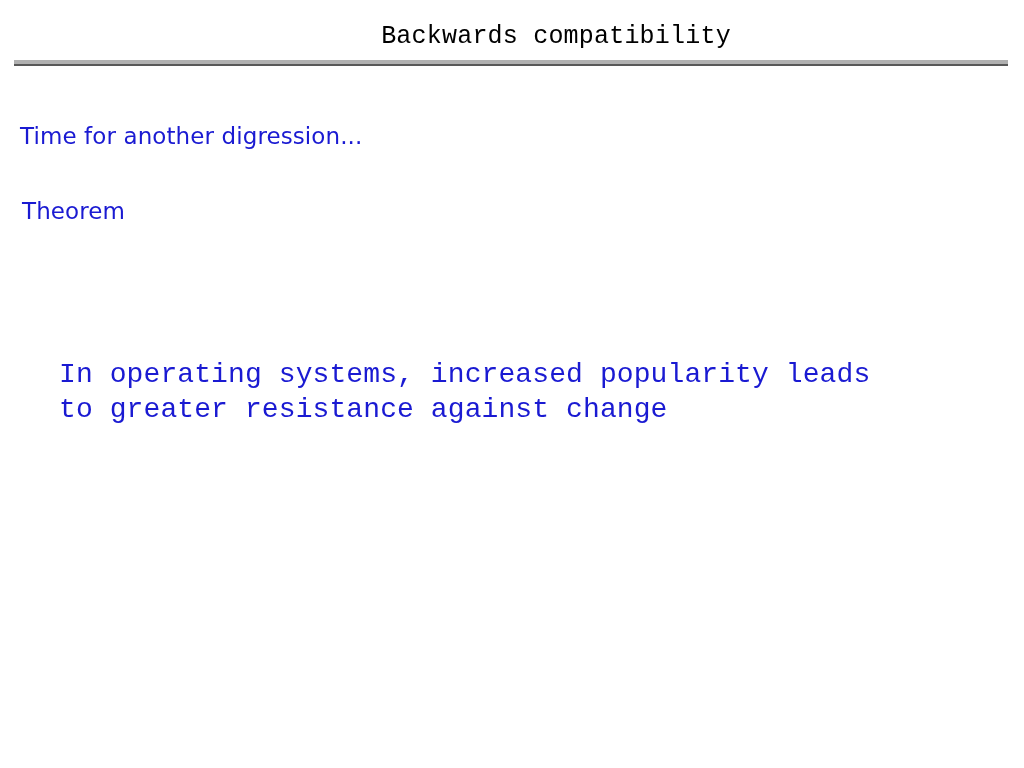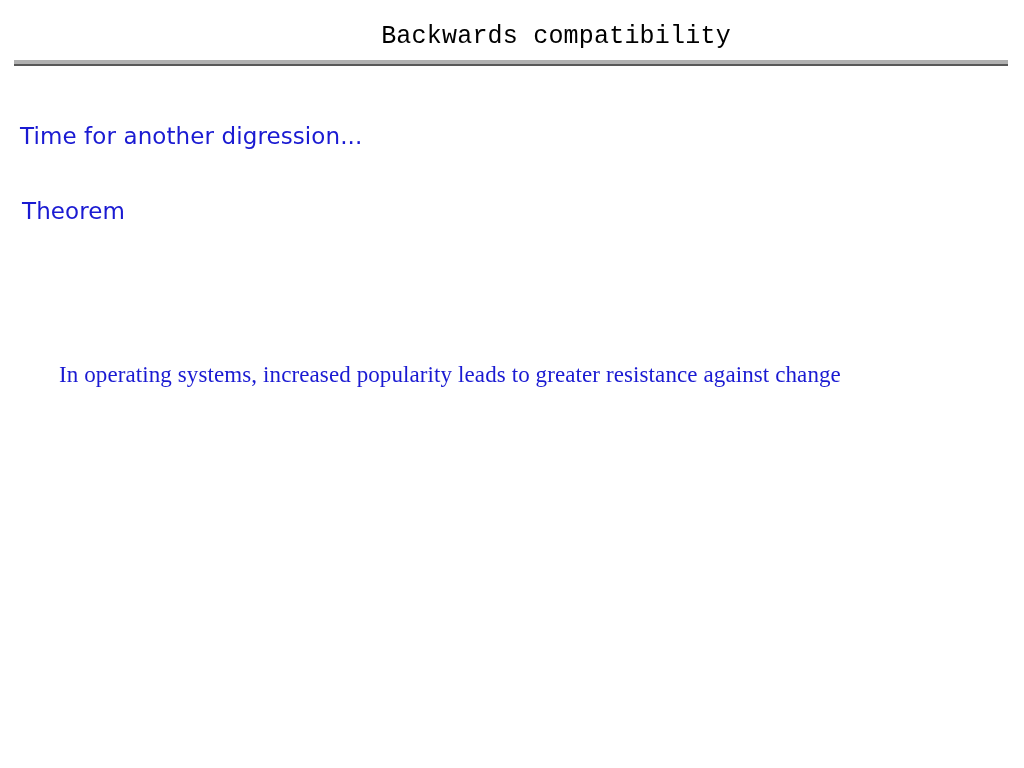--- a/index.html
+++ b/index.html
@@ -79,22 +79,22 @@
   .line-theorem {
     left: 22px;
     top: 196px;
   }
 
   .statement {
     position: absolute;
     left: 59px;
     top: 357px;
     width: 830px;
-    font-family: Liberation Serif, serif;
-    font-size: 23px;
+    font-family: Liberation Mono, monospace;
+    font-size: 28px;
     font-weight: 400;
     color: #1a1ad2;
     line-height: 35px;
     letter-spacing: 0.1px;
   }
 </style>
 </head>
 <body>
 
 <div class="slide">

